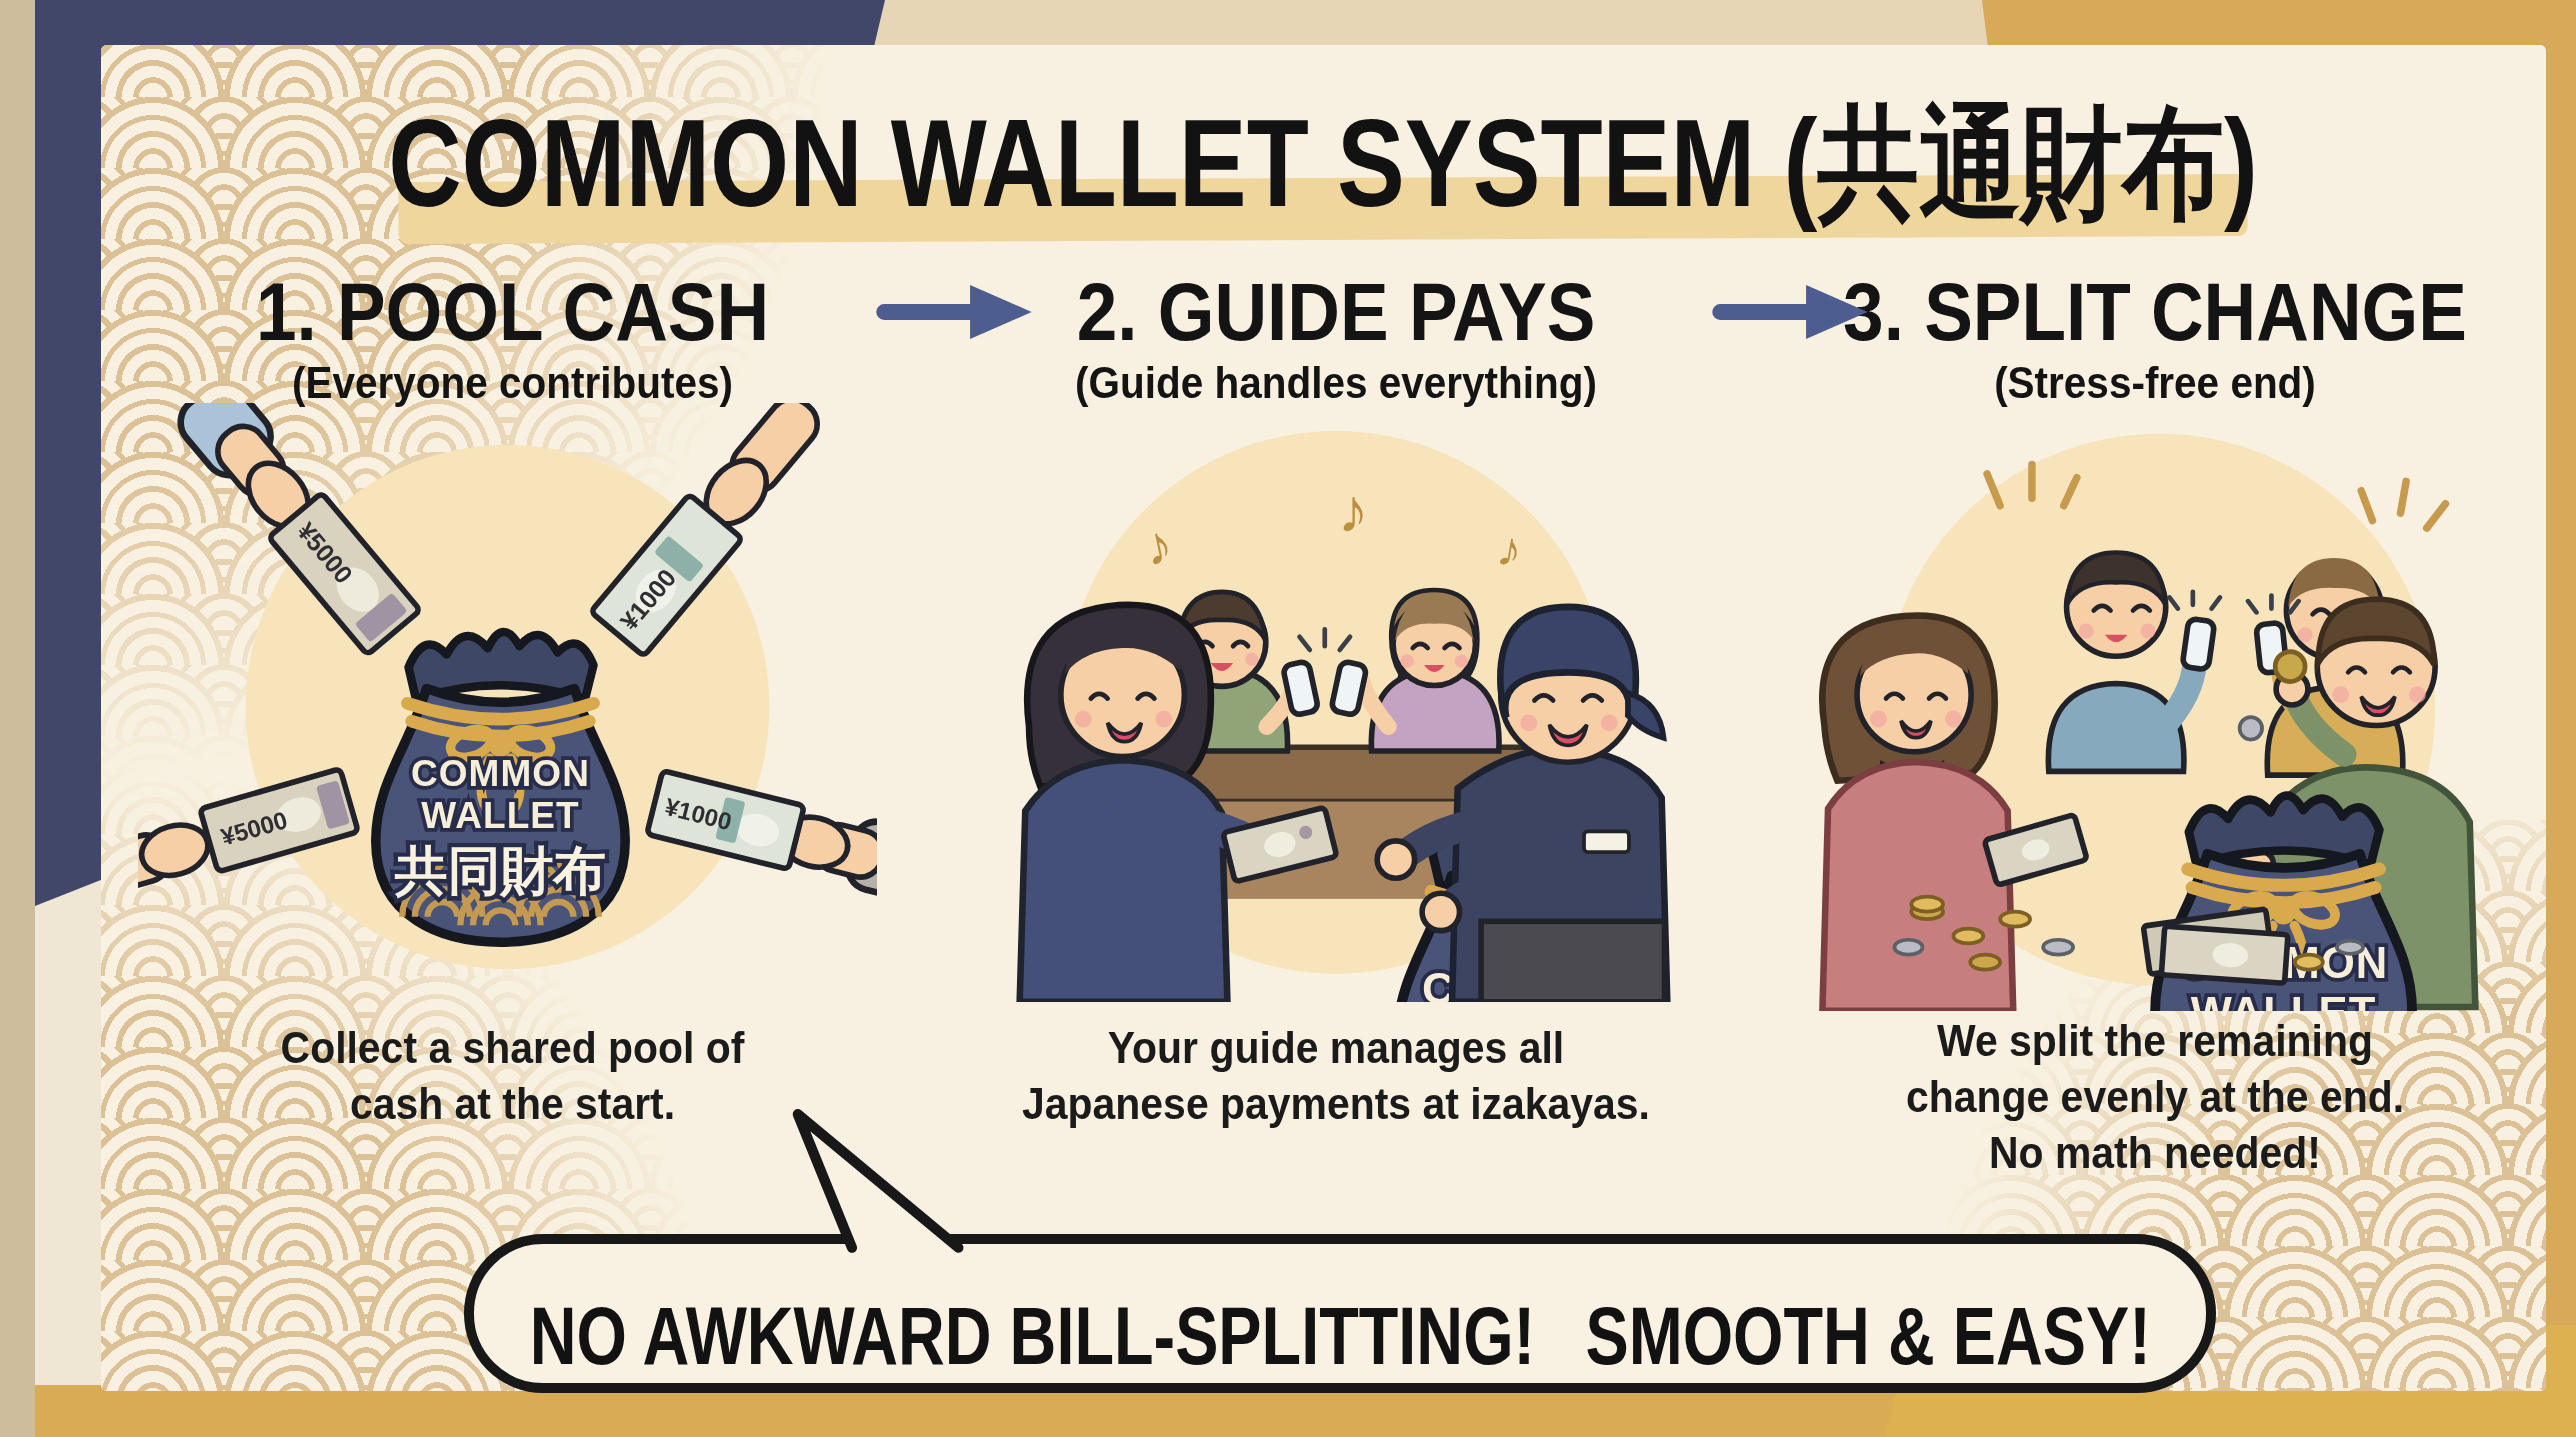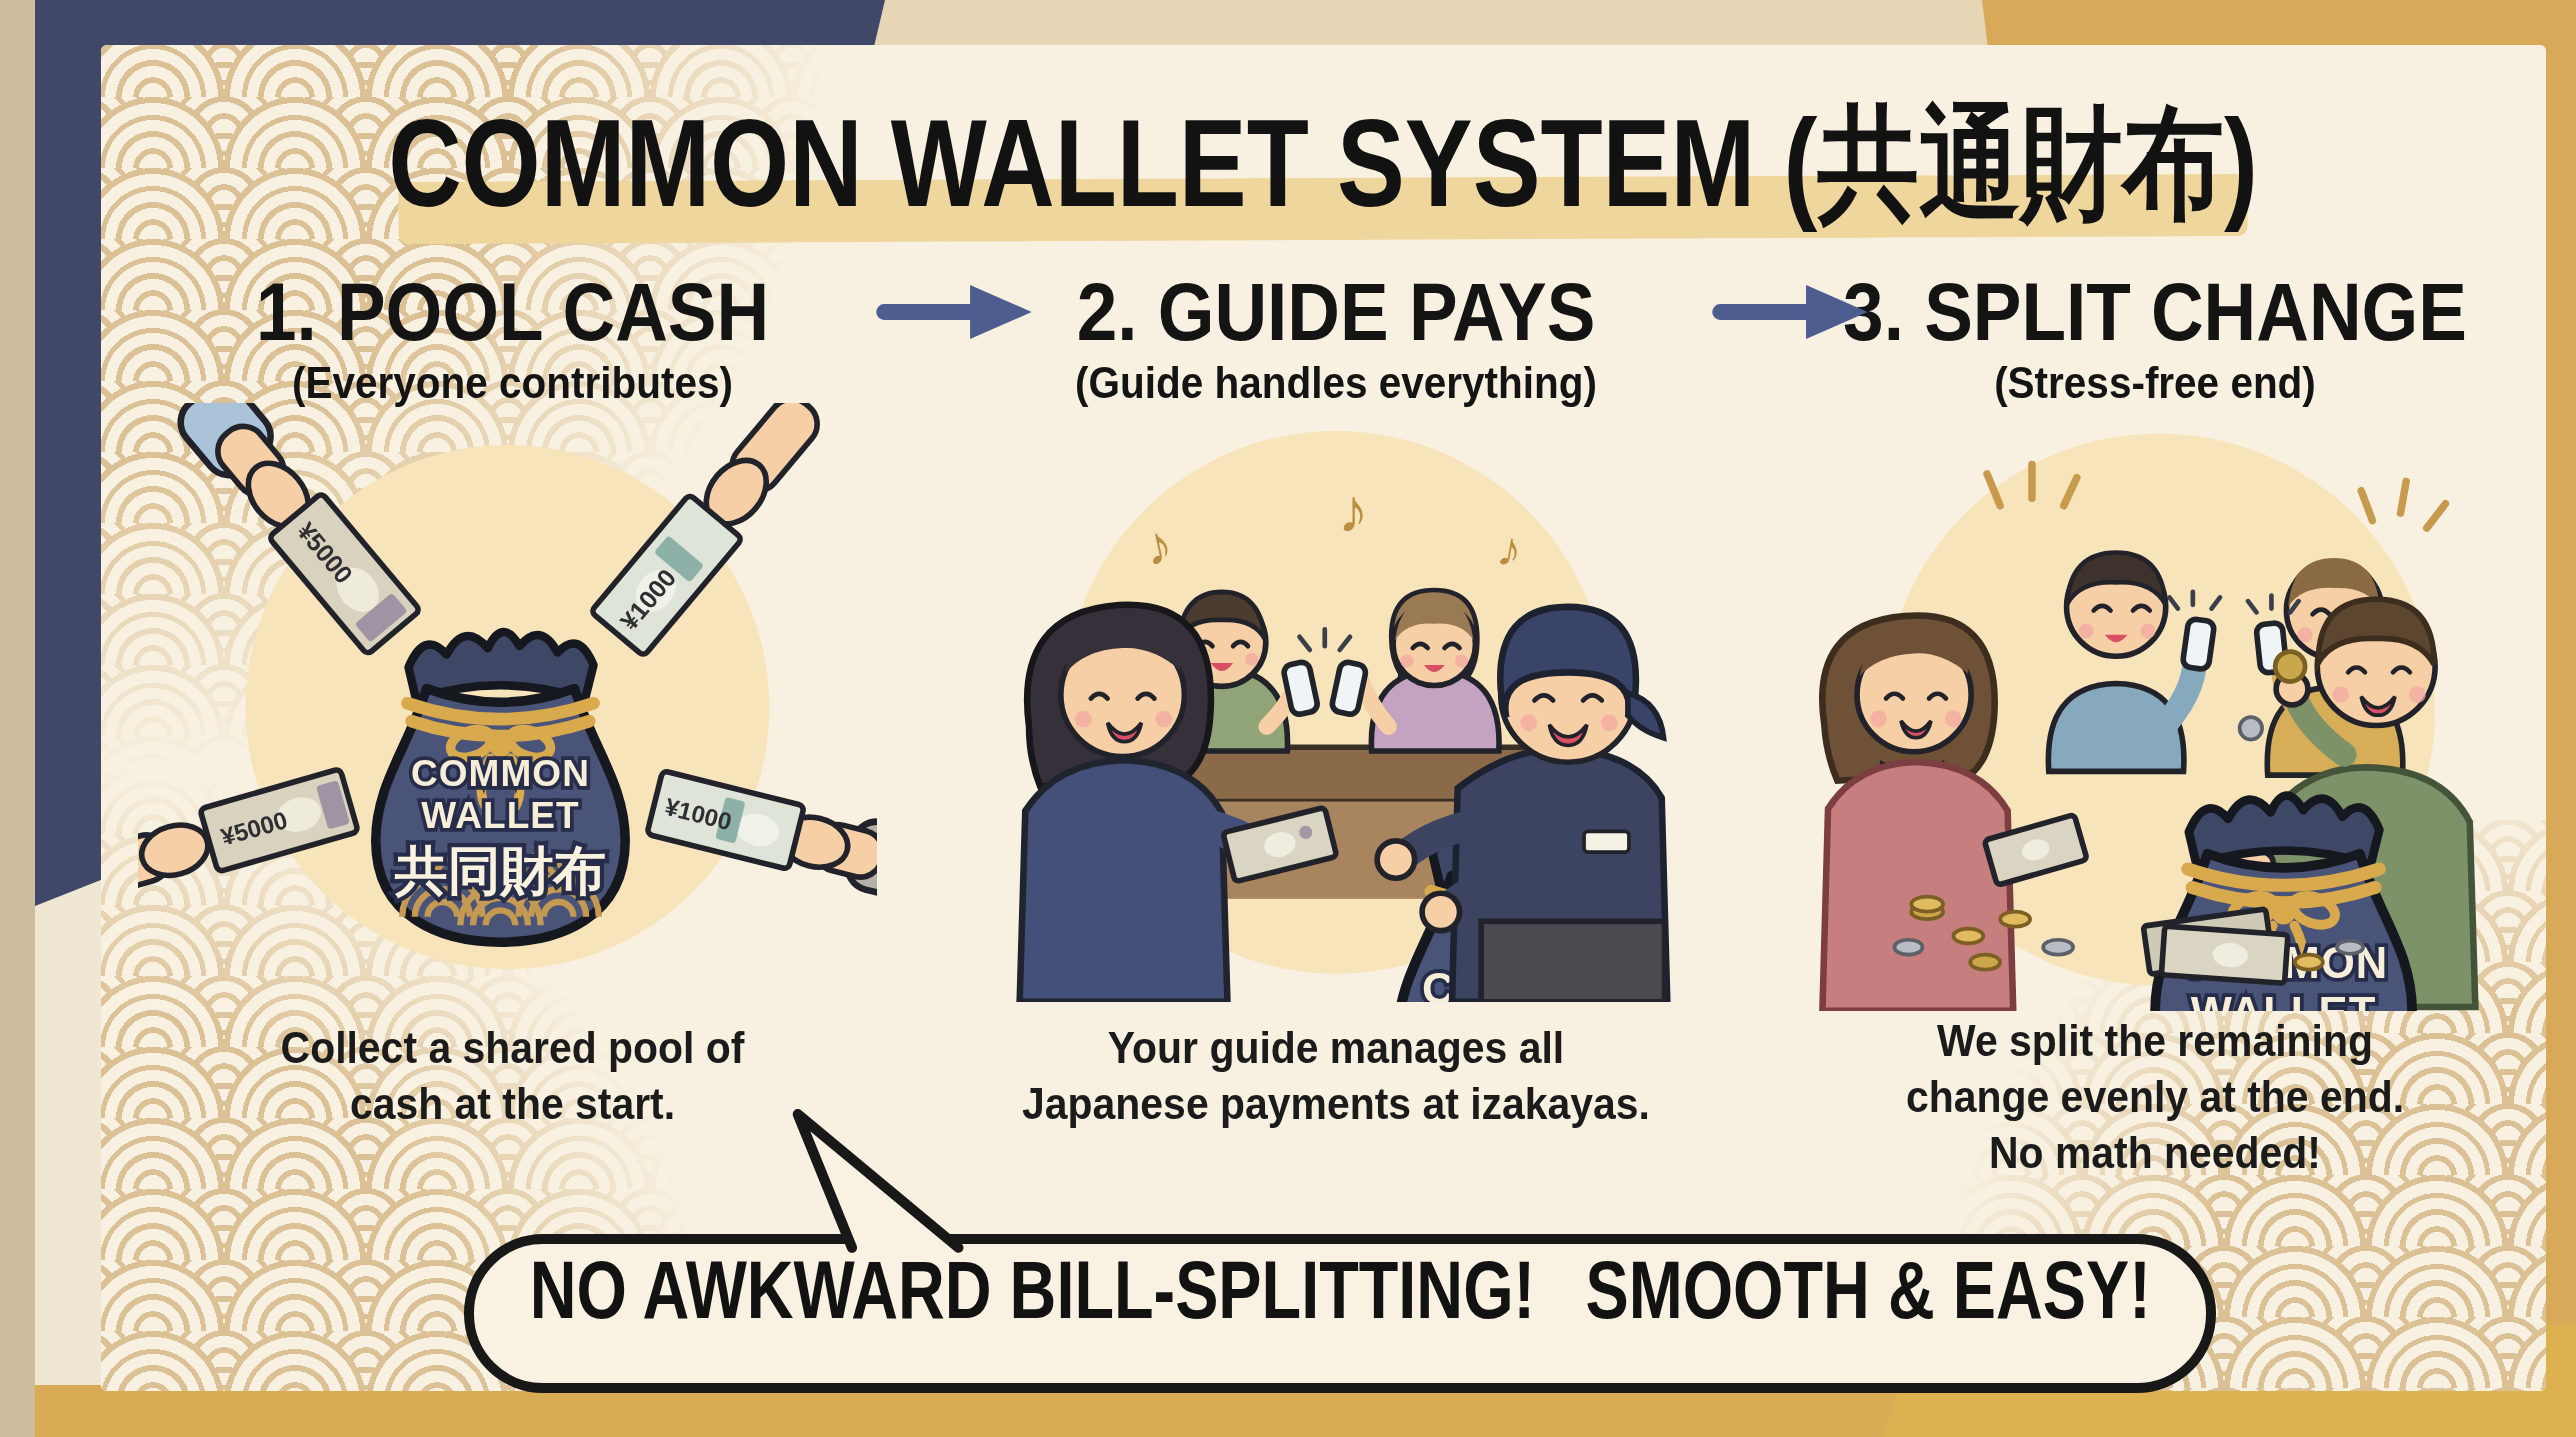--- a/index.html
+++ b/index.html
@@ -47,21 +47,21 @@
     color:#141414;transform:scaleX(.92);white-space:nowrap;}
   .col-cap{position:absolute;text-align:center;font-size:44px;font-weight:bold;color:#1b1b1b;
     line-height:1.27;white-space:pre-line;transform:scaleX(.93);}
   .c1{left:103px;width:749px;} .c2{left:922px;width:758px;} .c3{left:1736px;width:768px;}
   .cap1,.cap2{top:1020px;} .cap3{top:1013px;}
   .arrow{position:absolute;top:281px;}
   .illus{position:absolute;}
   
   .bubble{position:absolute;left:429px;top:1234px;width:1732px;height:139px;
     background:#f9f2e3;border:10.3px solid #181818;border-radius:79px;z-index:4;
-    display:flex;align-items:flex-start;justify-content:center;}
+    display:flex;align-items:flex-end;justify-content:center;}
   .bubble-text{font-size:81px;font-weight:bold;color:#121212;transform:scaleX(.8);
     white-space:nowrap;}
   .bubble-tail{position:absolute;left:725px;top:1103px;z-index:5;}
 </style>
 </head>
 <body>
 
 <div class="canvas">
 
   <div class="patch patch-cream-bl"></div>

